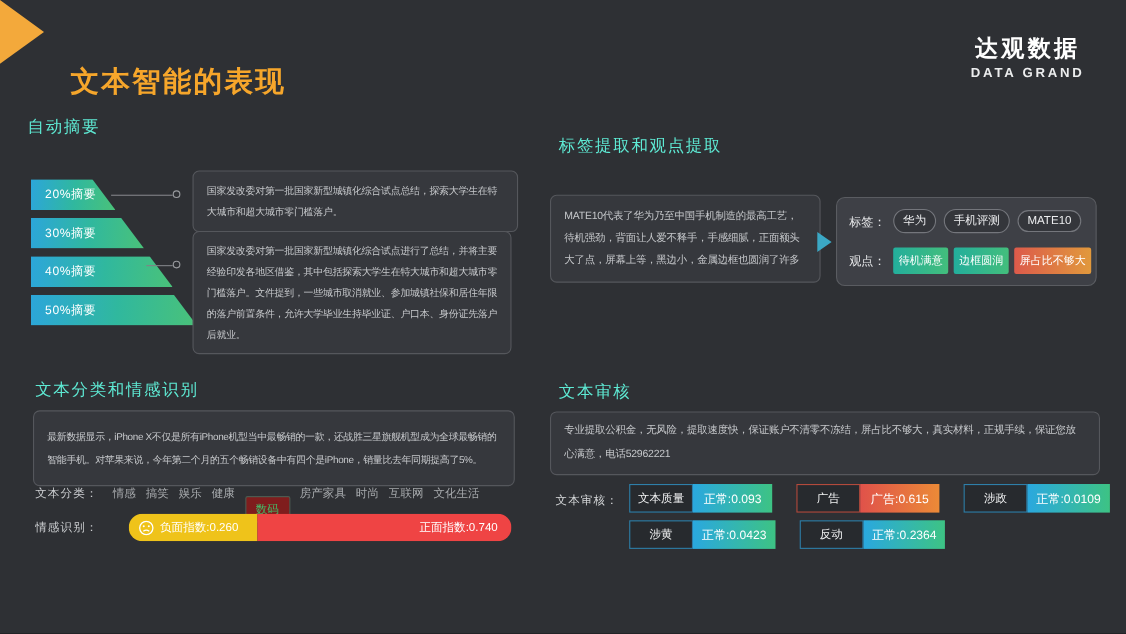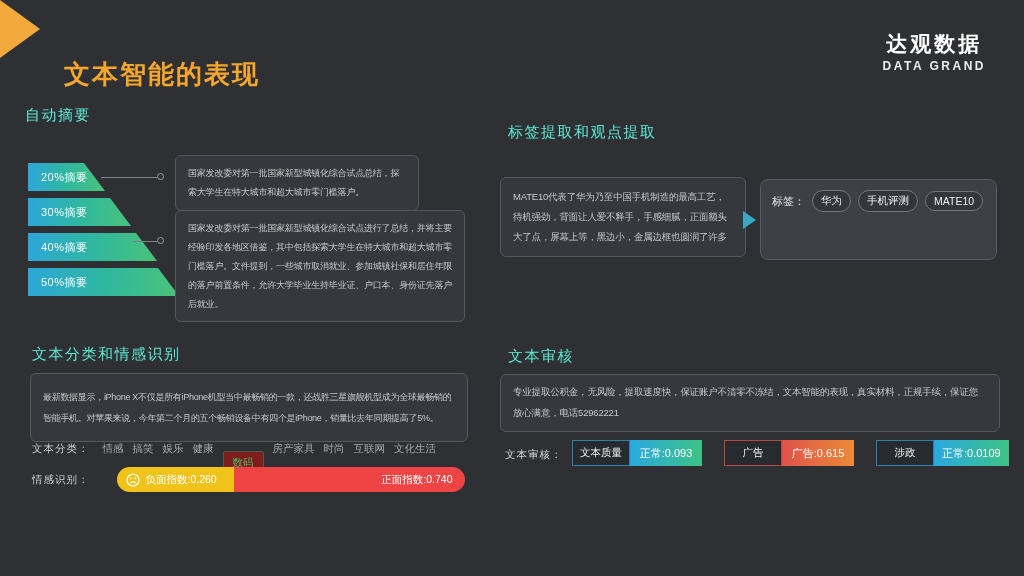--- a/index.html
+++ b/index.html
@@ -46,21 +46,21 @@
     position:absolute; width:7px; height:7px; border-radius:50%;
     border:1px solid #9A9CA0; background:transparent;
   }
 
   
   .note-box {
     position:absolute; background:#36383D; border:1px solid #55575C;
     border-radius:6px; color:#C6C8CB; font-size:9px; line-height:2.1;
     letter-spacing:-0.2px; padding:8px 12px;
   }
-  #box-short { left:175px; top:155px; width:244px; }
+  #box-short { left:175px; top:155px; width:296px; }
   #box-long  { left:175px; top:210px; width:290px; }
   #box-mate  { left:500px; top:177px; width:246px; font-size:9.5px; padding:9px 12px; }
   #box-class { left:30px;  top:373px; width:438px; letter-spacing:-0.3px; line-height:2.3; padding:13px 12px; }
   #box-mod   { left:500px; top:374px; width:500px; font-size:9.5px; line-height:2.2; padding:7px 12px; }
 
   
   .arrow-right {
     position:absolute; left:743px; top:211px; width:0; height:0;
     border-top:9px solid transparent; border-bottom:9px solid transparent;
     border-left:13px solid #3BA8C5;
@@ -165,20 +165,26 @@
   <div class="note-box" id="box-long">国家发改委对第一批国家新型城镇化综合试点进行了总结，并将主要经验印发各地区借鉴，其中包括探索大学生在特大城市和超大城市零门槛落户。文件提到，一些城市取消就业、参加城镇社保和居住年限的落户前置条件，允许大学毕业生持毕业证、户口本、身份证先落户后就业。</div>
 
   <div class="note-box" id="box-mate">MATE10代表了华为乃至中国手机制造的最高工艺，待机强劲，背面让人爱不释手，手感细腻，正面额头大了点，屏幕上等，黑边小，金属边框也圆润了许多</div>
   <div class="arrow-right"></div>
   <div class="tags-panel">
     <div class="trow">
       <span class="trow-label">标签：</span>
       <span class="pill">华为</span>
       <span class="pill">手机评测</span>
       <span class="pill">MATE10</span>
+    </div>
+    <div class="trow">
+      <span class="trow-label">观点：</span>
+      <span class="chip positive">待机满意</span>
+      <span class="chip positive">边框圆润</span>
+      <span class="chip negative">屏占比不够大</span>
     </div>
   </div>
 
   <div class="note-box" id="box-class">最新数据显示，iPhone X不仅是所有iPhone机型当中最畅销的一款，还战胜三星旗舰机型成为全球最畅销的智能手机。对苹果来说，今年第二个月的五个畅销设备中有四个是iPhone，销量比去年同期提高了5%。</div>
   <div class="row-classify">
     <span class="row-label">文本分类：</span>
     <div class="cats">
       <span class="cat">情感</span>
       <span class="cat">搞笑</span>
       <span class="cat">娱乐</span>
@@ -201,30 +207,40 @@
           <path d="M4.3 10 Q7 7.7 9.7 10" fill="none" stroke="#FFFFFF" stroke-width="1.1"></path>
         </svg>
         <span>负面指数:0.260</span>
       </div>
       <div class="seg-pos">
         <span>正面指数:0.740</span>
       </div>
     </div>
   </div>
 
-  <div class="note-box" id="box-mod">专业提取公积金，无风险，提取速度快，保证账户不清零不冻结，文本智能的表现，真实材料，正规手续，保证您放心满意，电话52962221</div>
+  <div class="note-box" id="box-mod">专业提取公积金，无风险，提取速度快，保证账户不清零不冻结，屏占比不够大，真实材料，正规手续，保证您放心满意，电话52962221</div>
   <div class="mod-label">文本审核：</div>
   <div class="mod-row1">
     <div class="badge normal">
       <div class="badge-name">文本质量</div>
       <div class="badge-val">正常:0.093</div>
     </div>
     <div class="badge flagged">
       <div class="badge-name">广告</div>
       <div class="badge-val">广告:0.615</div>
     </div>
     <div class="badge normal">
       <div class="badge-name">涉政</div>
       <div class="badge-val">正常:0.0109</div>
     </div>
   </div>
+  <div class="mod-row2">
+    <div class="badge normal">
+      <div class="badge-name">涉黄</div>
+      <div class="badge-val">正常:0.0423</div>
+    </div>
+    <div class="badge normal">
+      <div class="badge-name">反动</div>
+      <div class="badge-val">正常:0.2364</div>
+    </div>
+  </div>
 
 </div>
 
 </body></html>

